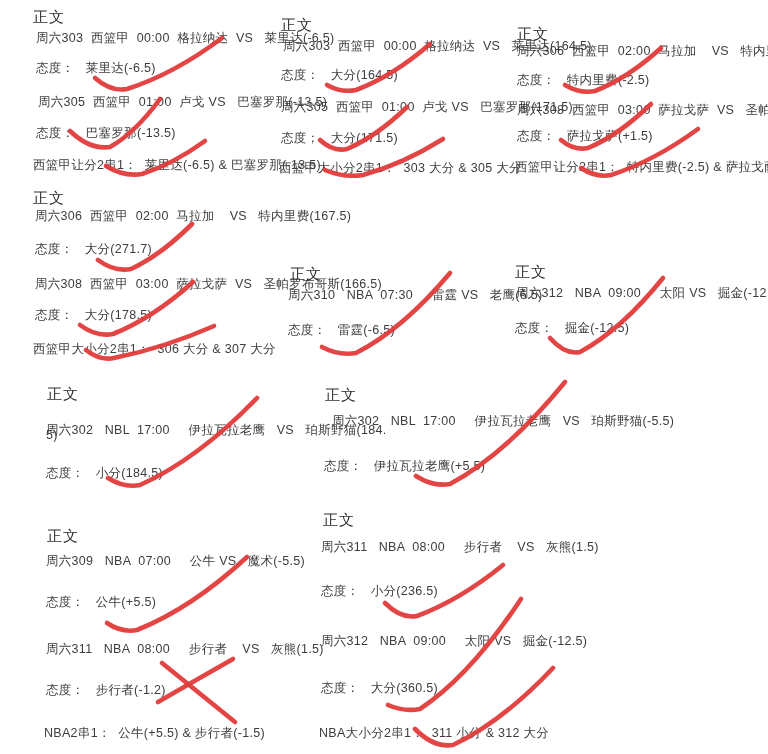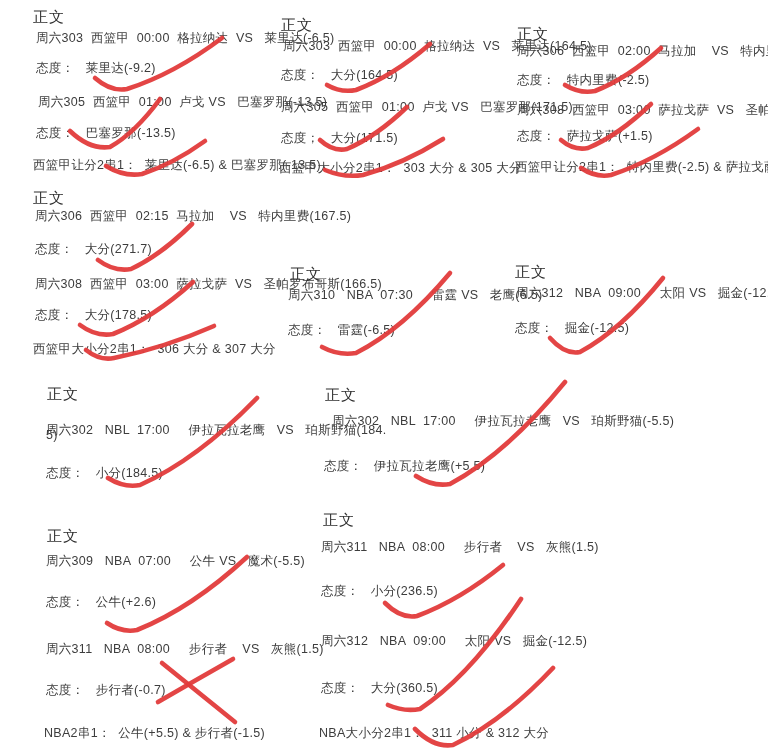--- a/index.html
+++ b/index.html
@@ -24,21 +24,21 @@
   }
 </style>
 </head>
 <body>
 
 <div id="canvas" style="background: rgb(255, 255, 255);">
 
   <div>
     <div class="hd" style="left:33px;top:8px">正文</div>
     <div class="ln" style="left:36px;top:31px">周六303  西篮甲  00:00  格拉纳达  VS   莱里达(-6.5)</div>
-    <div class="ln" style="left:36px;top:61px">态度：   莱里达(-9.2)</div>
+    <div class="ln" style="left:36px;top:61px">态度：   莱里达(-6.5)</div>
     <div class="ln" style="left:38px;top:95px">周六305  西篮甲  01:00  卢戈 VS   巴塞罗那(-13.5)</div>
     <div class="ln" style="left:36px;top:126px">态度：   巴塞罗那(-13.5)</div>
     <div class="ln" style="left:33px;top:158px">西篮甲让分2串1：  莱里达(-6.5) &amp; 巴塞罗那(-13.5)</div>
   </div>
 
   <div>
     <div class="hd" style="left:281px;top:16px">正文</div>
     <div class="ln" style="left:283px;top:39px">周六303  西篮甲  00:00  格拉纳达  VS   莱里达(164.5)</div>
     <div class="ln" style="left:281px;top:68px">态度：   大分(164.5)</div>
     <div class="ln" style="left:281px;top:100px">周六305  西篮甲  01:00  卢戈 VS   巴塞罗那(171.5)</div>
@@ -50,21 +50,21 @@
     <div class="hd" style="left:517px;top:25px">正文</div>
     <div class="ln" style="left:517px;top:44px">周六306  西篮甲  02:00  马拉加    VS   特内里费(-2.5)</div>
     <div class="ln" style="left:517px;top:73px">态度：   特内里费(-2.5)</div>
     <div class="ln" style="left:517px;top:103px">周六308  西篮甲  03:00  萨拉戈萨  VS   圣帕罗布哥斯(-1.5)</div>
     <div class="ln" style="left:517px;top:129px">态度：   萨拉戈萨(+1.5)</div>
     <div class="ln" style="left:515px;top:160px">西篮甲让分2串1：  特内里费(-2.5) &amp; 萨拉戈萨(+1.5)</div>
   </div>
 
   <div>
     <div class="hd" style="left:33px;top:189px">正文</div>
-    <div class="ln" style="left:35px;top:209px">周六306  西篮甲  02:15  马拉加    VS   特内里费(167.5)</div>
+    <div class="ln" style="left:35px;top:209px">周六306  西篮甲  02:00  马拉加    VS   特内里费(167.5)</div>
     <div class="ln" style="left:35px;top:242px">态度：   大分(271.7)</div>
     <div class="ln" style="left:35px;top:277px">周六308  西篮甲  03:00  萨拉戈萨  VS   圣帕罗布哥斯(166.5)</div>
     <div class="ln" style="left:35px;top:308px">态度：   大分(178.5)</div>
     <div class="ln" style="left:33px;top:342px">西篮甲大小分2串1：  306 大分 &amp; 307 大分</div>
   </div>
 
   <div>
     <div class="hd" style="left:290px;top:265px">正文</div>
     <div class="ln" style="left:288px;top:288px">周六310   NBA  07:30     雷霆 VS   老鹰(6.5)</div>
     <div class="ln" style="left:288px;top:323px">态度：   雷霆(-6.5)</div>
@@ -85,23 +85,23 @@
 
   <div>
     <div class="hd" style="left:325px;top:386px">正文</div>
     <div class="ln" style="left:332px;top:414px">周六302   NBL  17:00     伊拉瓦拉老鹰   VS   珀斯野猫(-5.5)</div>
     <div class="ln" style="left:324px;top:459px">态度：   伊拉瓦拉老鹰(+5.5)</div>
   </div>
 
   <div>
     <div class="hd" style="left:47px;top:527px">正文</div>
     <div class="ln" style="left:46px;top:554px">周六309   NBA  07:00     公牛 VS   魔术(-5.5)</div>
-    <div class="ln" style="left:46px;top:595px">态度：   公牛(+2.6)</div>
+    <div class="ln" style="left:46px;top:595px">态度：   公牛(+5.5)</div>
     <div class="ln" style="left:46px;top:642px">周六311   NBA  08:00     步行者    VS   灰熊(1.5)</div>
-    <div class="ln" style="left:46px;top:683px">态度：   步行者(-0.7)</div>
+    <div class="ln" style="left:46px;top:683px">态度：   步行者(-1.2)</div>
     <div class="ln" style="left:44px;top:726px">NBA2串1：  公牛(+5.5) &amp; 步行者(-1.5)</div>
   </div>
 
   <div>
     <div class="hd" style="left:323px;top:511px">正文</div>
     <div class="ln" style="left:321px;top:540px">周六311   NBA  08:00     步行者    VS   灰熊(1.5)</div>
     <div class="ln" style="left:321px;top:584px">态度：   小分(236.5)</div>
     <div class="ln" style="left:321px;top:634px">周六312   NBA  09:00     太阳 VS   掘金(-12.5)</div>
     <div class="ln" style="left:321px;top:681px">态度：   大分(360.5)</div>
     <div class="ln" style="left:319px;top:726px">NBA大小分2串1：  311 小分 &amp; 312 大分</div>

